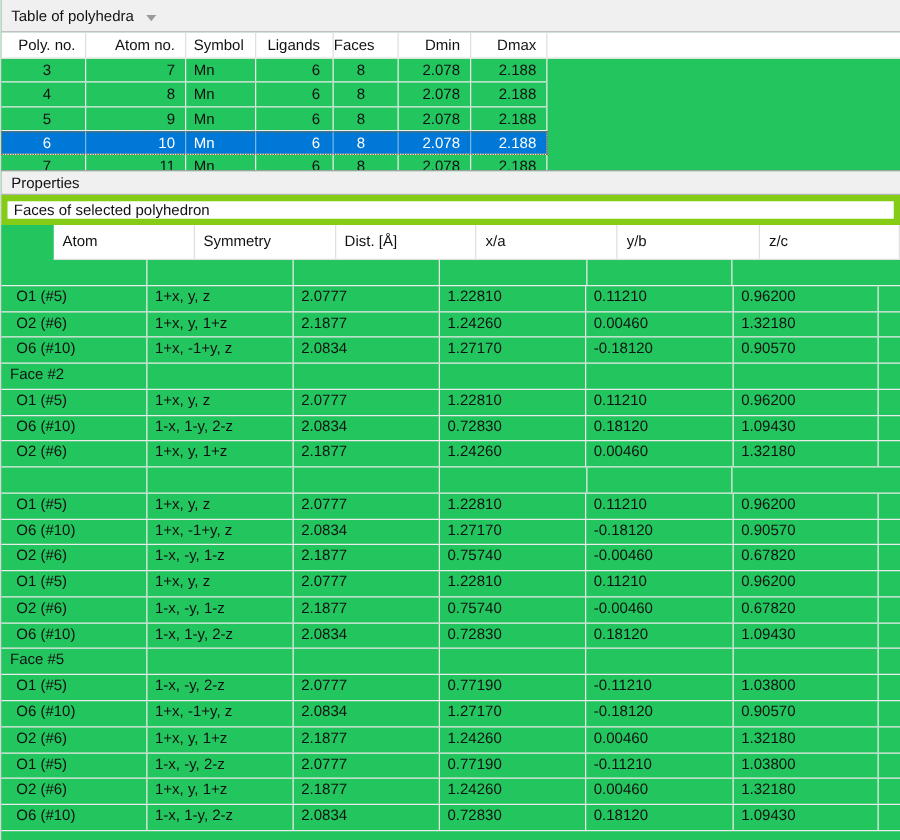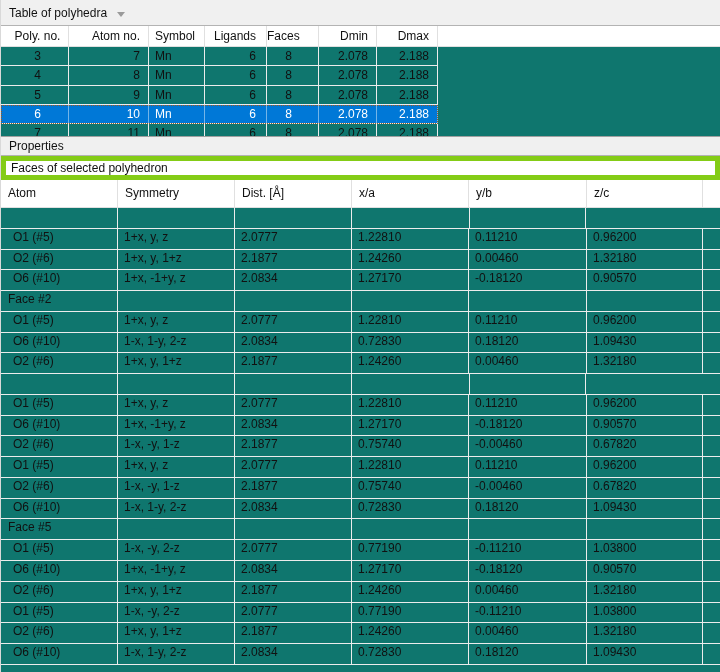--- a/index.html
+++ b/index.html
@@ -1,19 +1,19 @@
 <!DOCTYPE html>
 <html><head>
 <meta charset="utf-8">
 <style>
   * { margin:0; padding:0; box-sizing:border-box; }
   html,body { background:#fff; }
   #win {
     position:relative; width:720px; height:672px; overflow:hidden;
-    background:#0f766e; color:#111;
+    background:#22c55e; color:#111;
     font-family:"Liberation Sans", sans-serif; font-size:12px;
     border-left:1px solid #d9d9d9;
   }
   
   .titlebar {
     height:26px; background:#f0f0f0; border-bottom:1px solid #b3b3b3;
     display:flex; align-items:center; padding-left:8px;
   }
   .chev {
     width:0; height:0; margin-left:10px; margin-top:3px;
@@ -40,21 +40,21 @@
   
   .divider { height:1px; background:#a0a0a0; }
   .p-titlebar {
     height:19px; background:#f0f0f0; border-bottom:1px solid #b3b3b3;
     display:flex; align-items:center; padding-left:8px;
   }
   .combo {
     height:24px; background:#fff; border:5px solid #84cc16;
     display:flex; align-items:flex-end; padding-left:5px;
   }
-  .p-head { height:28px; border-bottom:1px solid #e0e0e0; display:flex; align-items:center; background:#fff; }
+  .p-head { height:28px; border-bottom:1px solid #e0e0e0; display:flex; align-items:center; background:#fff;margin-left:42px; }
   .p-head .cell { border-right:1px solid #e0e0e0; line-height:26px; padding-left:7px; }
   .p-body { height:461px; display:flex; flex-direction:column; padding-bottom:4px; }
   .p-row { flex:1; display:flex; align-items:center; border-bottom:1px solid #ececec; }
   .p-row .cell { border-right:1px solid #ececec; line-height:17px; padding-left:6px; }
   .p0 { width:117px; } .p1 { width:117px; } .p2 { width:117px; }
   .p3 { width:117px; } .p4 { width:118px; } .p5 { width:116px; }
   .p-fill { flex:1; border-right:none !important; padding-left:0 !important; }
   .face-label { padding-left:7px !important; }
   .indent { padding-left:12px !important; }
 </style>

